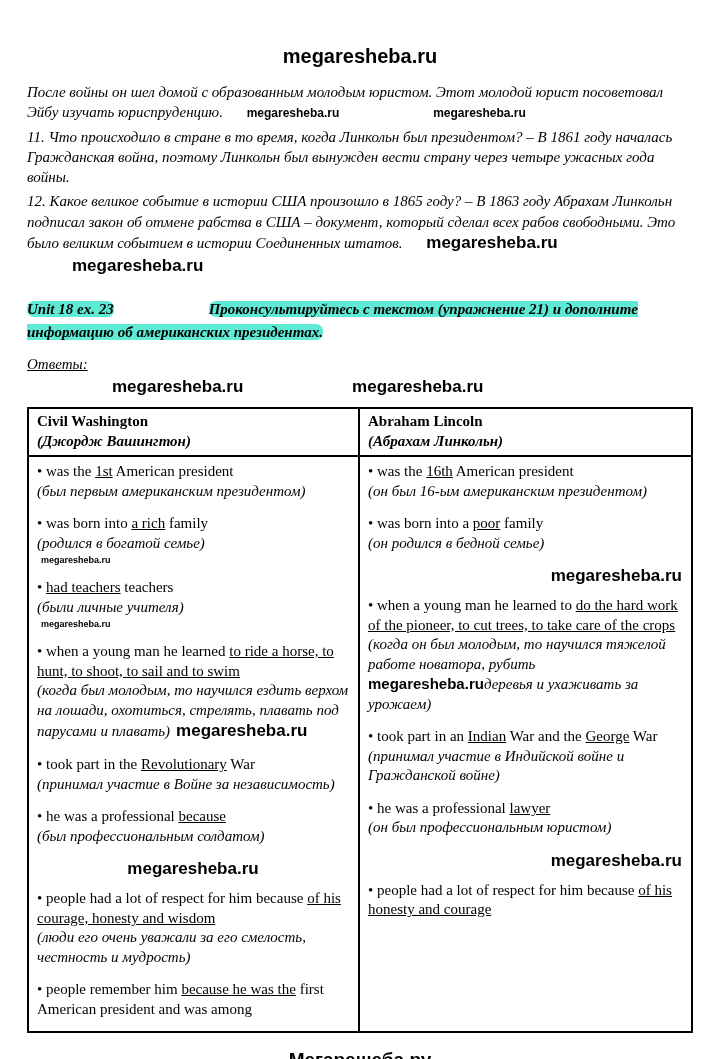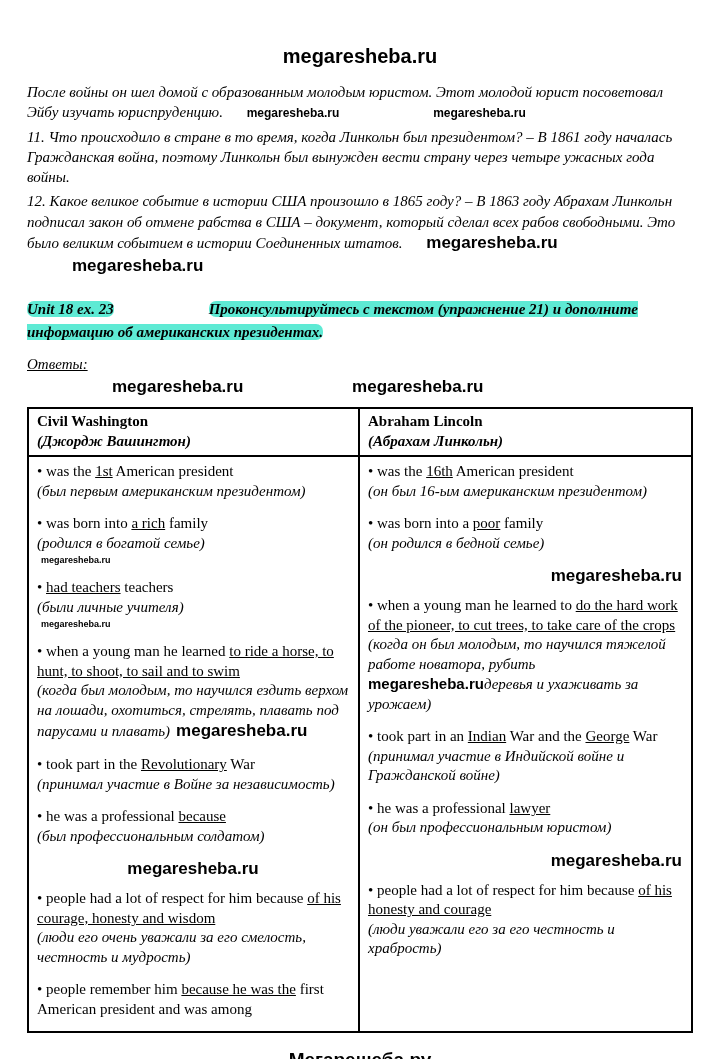--- a/index.html
+++ b/index.html
@@ -219,21 +219,20 @@
 
         <div class="item">
           <div class="en"><span>• he was a professional </span><span class="u">lawyer</span></div>
           <div class="ru">(он был профессиональным юристом)</div>
         </div>
 
         <div class="wm wm-lg wm-right">megaresheba.ru</div>
 
         <div class="item">
           <div class="en"><span>• people had a lot of respect for him because </span><span class="u">of his honesty and courage</span></div>
-          <div class="ru">(люди уважали его за его честность и храбрость)</div>
         </div>
 
       </div>
 
     </div>
   </div>
 
   <div class="site-footer">Мегарешеба.ру</div>
 
 </div>

